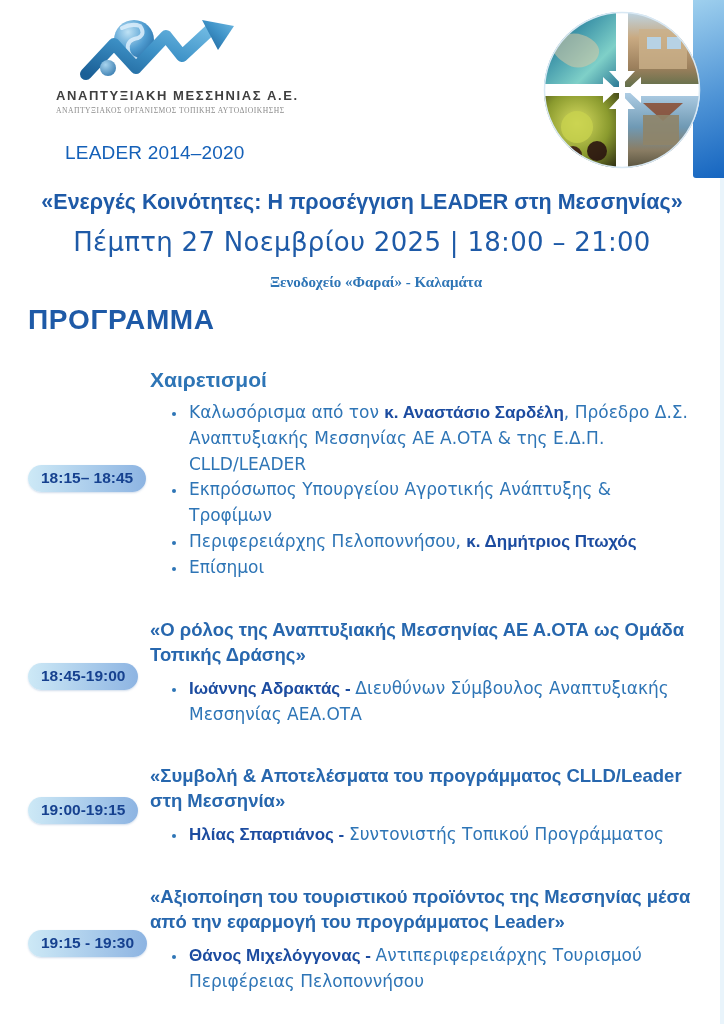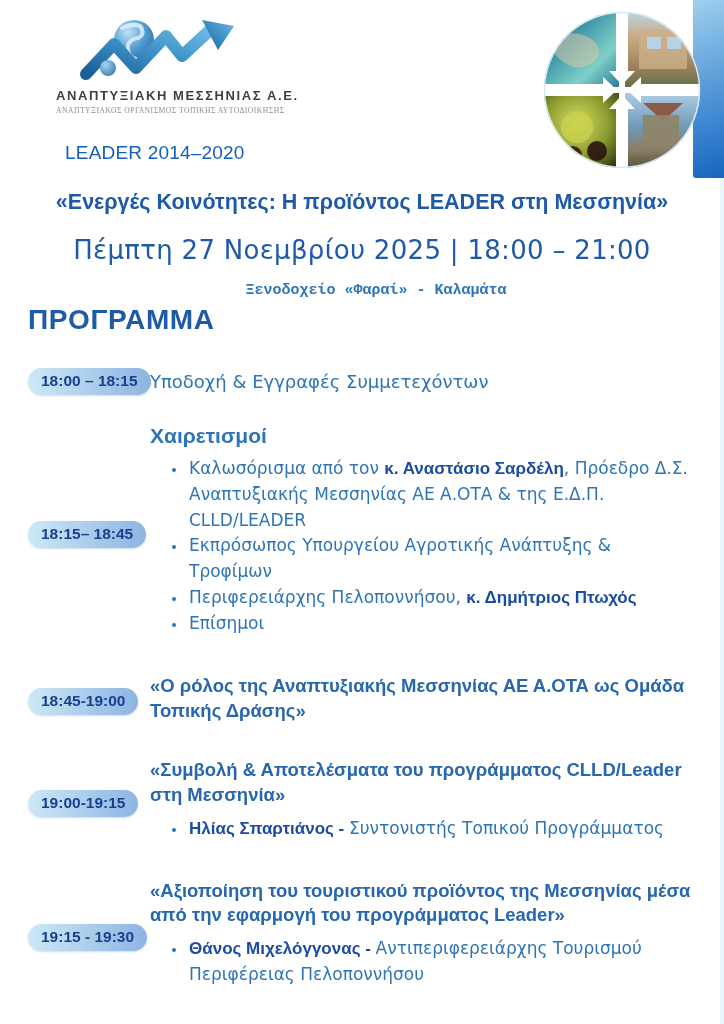--- a/index.html
+++ b/index.html
@@ -56,24 +56,24 @@
   .collage{position:absolute;left:543px;top:11px;width:158px;height:158px;}
   
   .event-head{position:absolute;left:0;top:190px;width:724px;text-align:center;}
   .event-title{
     font-family:"Liberation Sans",sans-serif;
     font-weight:bold;font-size:21.5px;color:var(--c-title_blue);
     margin:0 20px;
   }
   .event-date{
     font-size:26px;font-weight:400;color:var(--c-title_blue);
-    margin-top:20px;letter-spacing:.3px;
+    margin-top:12px;letter-spacing:.3px;
   }
   .event-venue{
-    font-family:Liberation Mono, monospace;
+    font-family:Liberation Serif, serif;
     font-weight:bold;font-size:15px;color:var(--c-body_blue);
     margin-top:17px;
     padding-left:28px;
   }
   .agenda-heading{
     position:absolute;left:28px;top:304px;
     font-family:"Liberation Sans",sans-serif;
     font-weight:bold;font-size:28px;color:var(--c-title_blue);
     letter-spacing:.6px;
   }
@@ -199,37 +199,29 @@
       <circle cx="30" cy="144" r="9" fill="#3a1c14" opacity=".9"></circle>
       <polygon points="73,0 85,0 85,60 92,60 79,74 66,60 73,60" fill="#ffffff"></polygon>
       <polygon points="158,73 158,85 98,85 98,92 84,79 98,66 98,73" fill="#ffffff"></polygon>
       <polygon points="85,158 73,158 73,98 66,98 79,84 92,98 85,98" fill="#ffffff"></polygon>
       <polygon points="0,85 0,73 60,73 60,66 74,79 60,92 60,85" fill="#ffffff"></polygon>
     </g>
     <circle cx="79" cy="79" r="77.5" fill="none" stroke="#d8e8f4" stroke-width="1.5"></circle>
   </svg>
 
   <div class="event-head">
-    <div class="event-title">«Ενεργές Κοινότητες: Η προϊόντος LEADER στη Μεσσηνία»</div>
+    <div class="event-title">«Ενεργές Κοινότητες: Η προσέγγιση LEADER στη Μεσσηνίας»</div>
     <div class="event-date">Πέμπτη 27 Νοεμβρίου 2025 | 18:00 – 21:00</div>
     <div class="event-venue">Ξενοδοχείο «Φαραί» - Καλαμάτα</div>
   </div>
 
   <div class="agenda-heading">ΠΡΟΓΡΑΜΜΑ</div>
 
   <div class="rows">
 
-    <div class="row">
-      <div class="row-left">
-        <span class="pill">18:00 – 18:15</span>
-      </div>
-      <div class="row-content">
-        <div class="single-line">Υποδοχή &amp; Εγγραφές Συμμετεχόντων</div>
-      </div>
-    </div>
 
     <div class="row">
       <div class="row-left">
         <span class="pill">18:15– 18:45</span>
       </div>
       <div class="row-content">
         <h3 class="section-heading">Χαιρετισμοί</h3>
         <ul class="bullets">
           <li><span>Καλωσόρισμα από τον </span><span class="b-strong">κ. Αναστάσιο Σαρδέλη</span><span>, Πρόεδρο Δ.Σ. Αναπτυξιακής Μεσσηνίας ΑΕ Α.ΟΤΑ &amp; της Ε.Δ.Π. CLLD/LEADER</span></li>
           <li><span>Εκπρόσωπος Υπουργείου Αγροτικής Ανάπτυξης &amp; Τροφίμων</span></li>
@@ -238,20 +230,23 @@
         </ul>
       </div>
     </div>
 
     <div class="row">
       <div class="row-left">
         <span class="pill">18:45-19:00</span>
       </div>
       <div class="row-content">
         <h3 class="section-title">«Ο ρόλος της Αναπτυξιακής Μεσσηνίας ΑΕ Α.ΟΤΑ ως Ομάδα Τοπικής Δράσης»</h3>
+        <ul class="bullets">
+          <li><span class="b-strong">Ιωάννης Αδρακτάς - </span><span>Διευθύνων Σύμβουλος Αναπτυξιακής Μεσσηνίας ΑΕΑ.ΟΤΑ</span></li>
+        </ul>
       </div>
     </div>
 
     <div class="row">
       <div class="row-left">
         <span class="pill">19:00-19:15</span>
       </div>
       <div class="row-content">
         <h3 class="section-title">«Συμβολή &amp; Αποτελέσματα του προγράμματος CLLD/Leader στη Μεσσηνία»</h3>
         <ul class="bullets">

